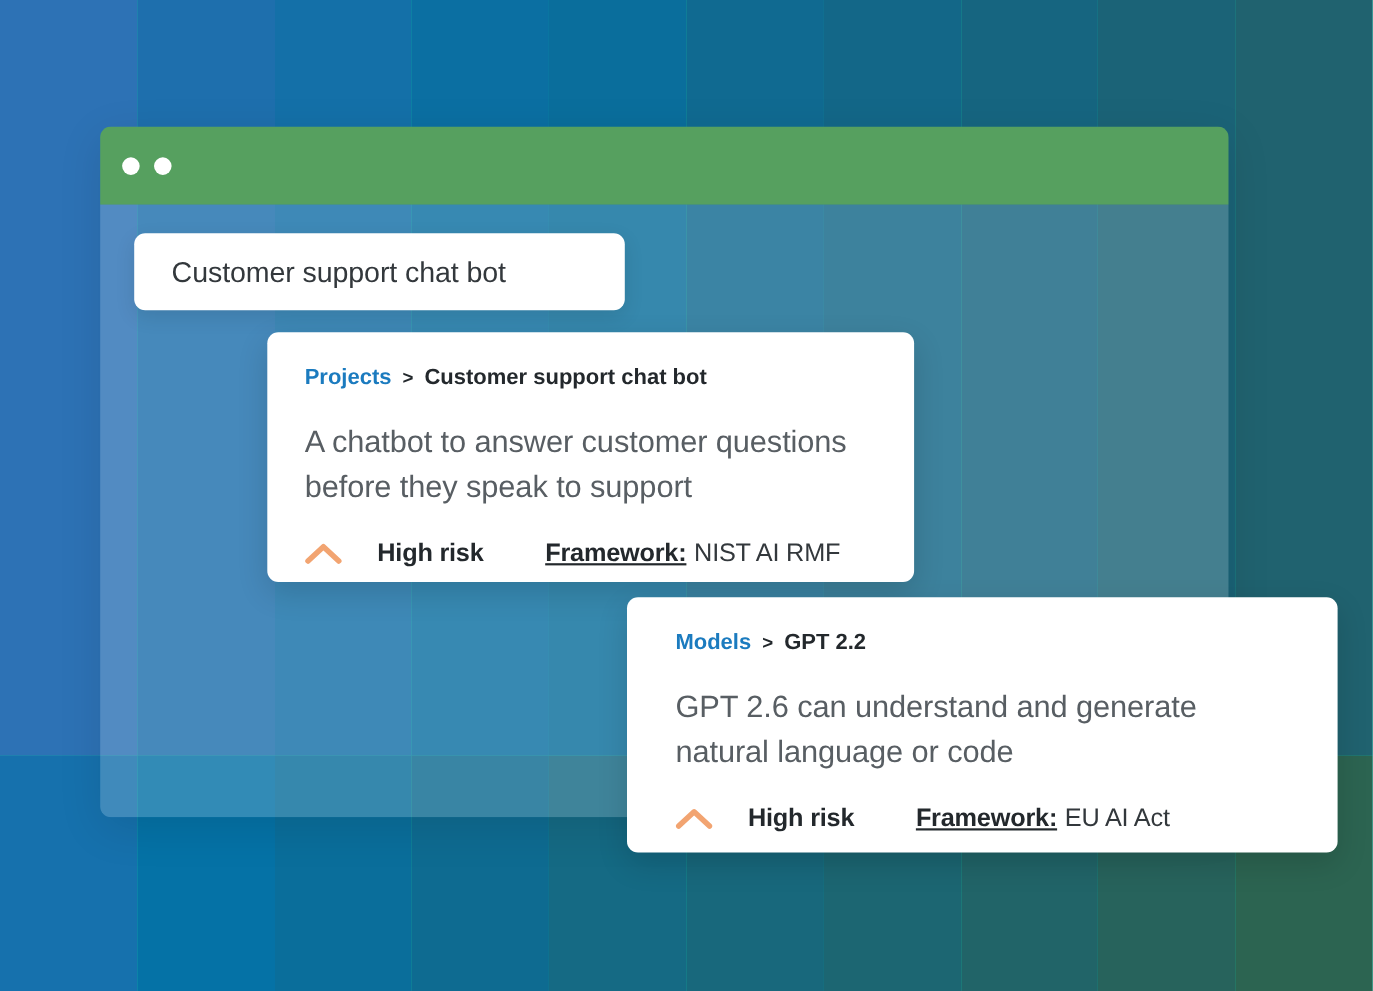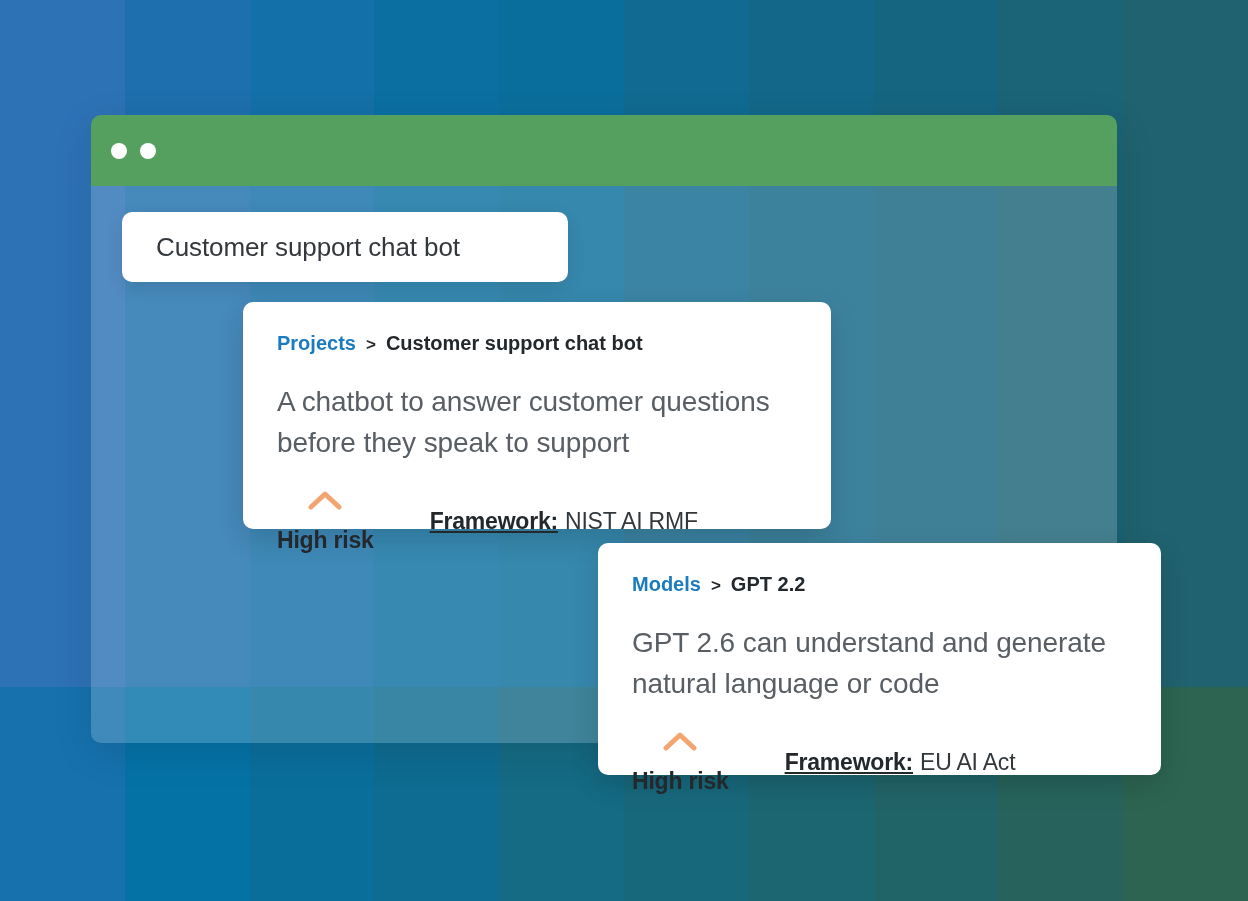--- a/index.html
+++ b/index.html
@@ -73,21 +73,21 @@
   }
 
   
   .card {
     position:absolute;
     background:#ffffff;
     border-radius:10px;
     box-shadow:0 10px 28px rgba(0,0,0,0.14);
   }
   .card-1 { left:243px; top:302px; width:588px; height:227px; padding:30px 34px 0 34px; }
-  .card-2 { left:570px; top:543px; width:563px; height:232px; padding:30px 34px 0 34px;margin-left:28px; }
+  .card-2 { left:570px; top:543px; width:646px; height:232px; padding:30px 34px 0 44px; }
 
   .breadcrumb {
     display:flex;
     align-items:baseline;
     gap:10px;
     font-size:20px;
     margin-bottom:26px;
   }
   .crumb-root {
     color:#1B7BBF;
@@ -113,22 +113,21 @@
     margin-bottom:26px;
   }
 
   .card-meta {
     display:flex;
     align-items:center;
   }
   .risk {
     display:flex;
     align-items:center;
-    gap:16px;
-    flex-direction:column;
+    gap:32px;
   }
   .chev-up {
     width:34px; height:22px;
     display:block;
   }
   .risk-label {
     font-size:23px;
     font-weight:bold;
     color:#23282C;
     letter-spacing:-0.2px;

